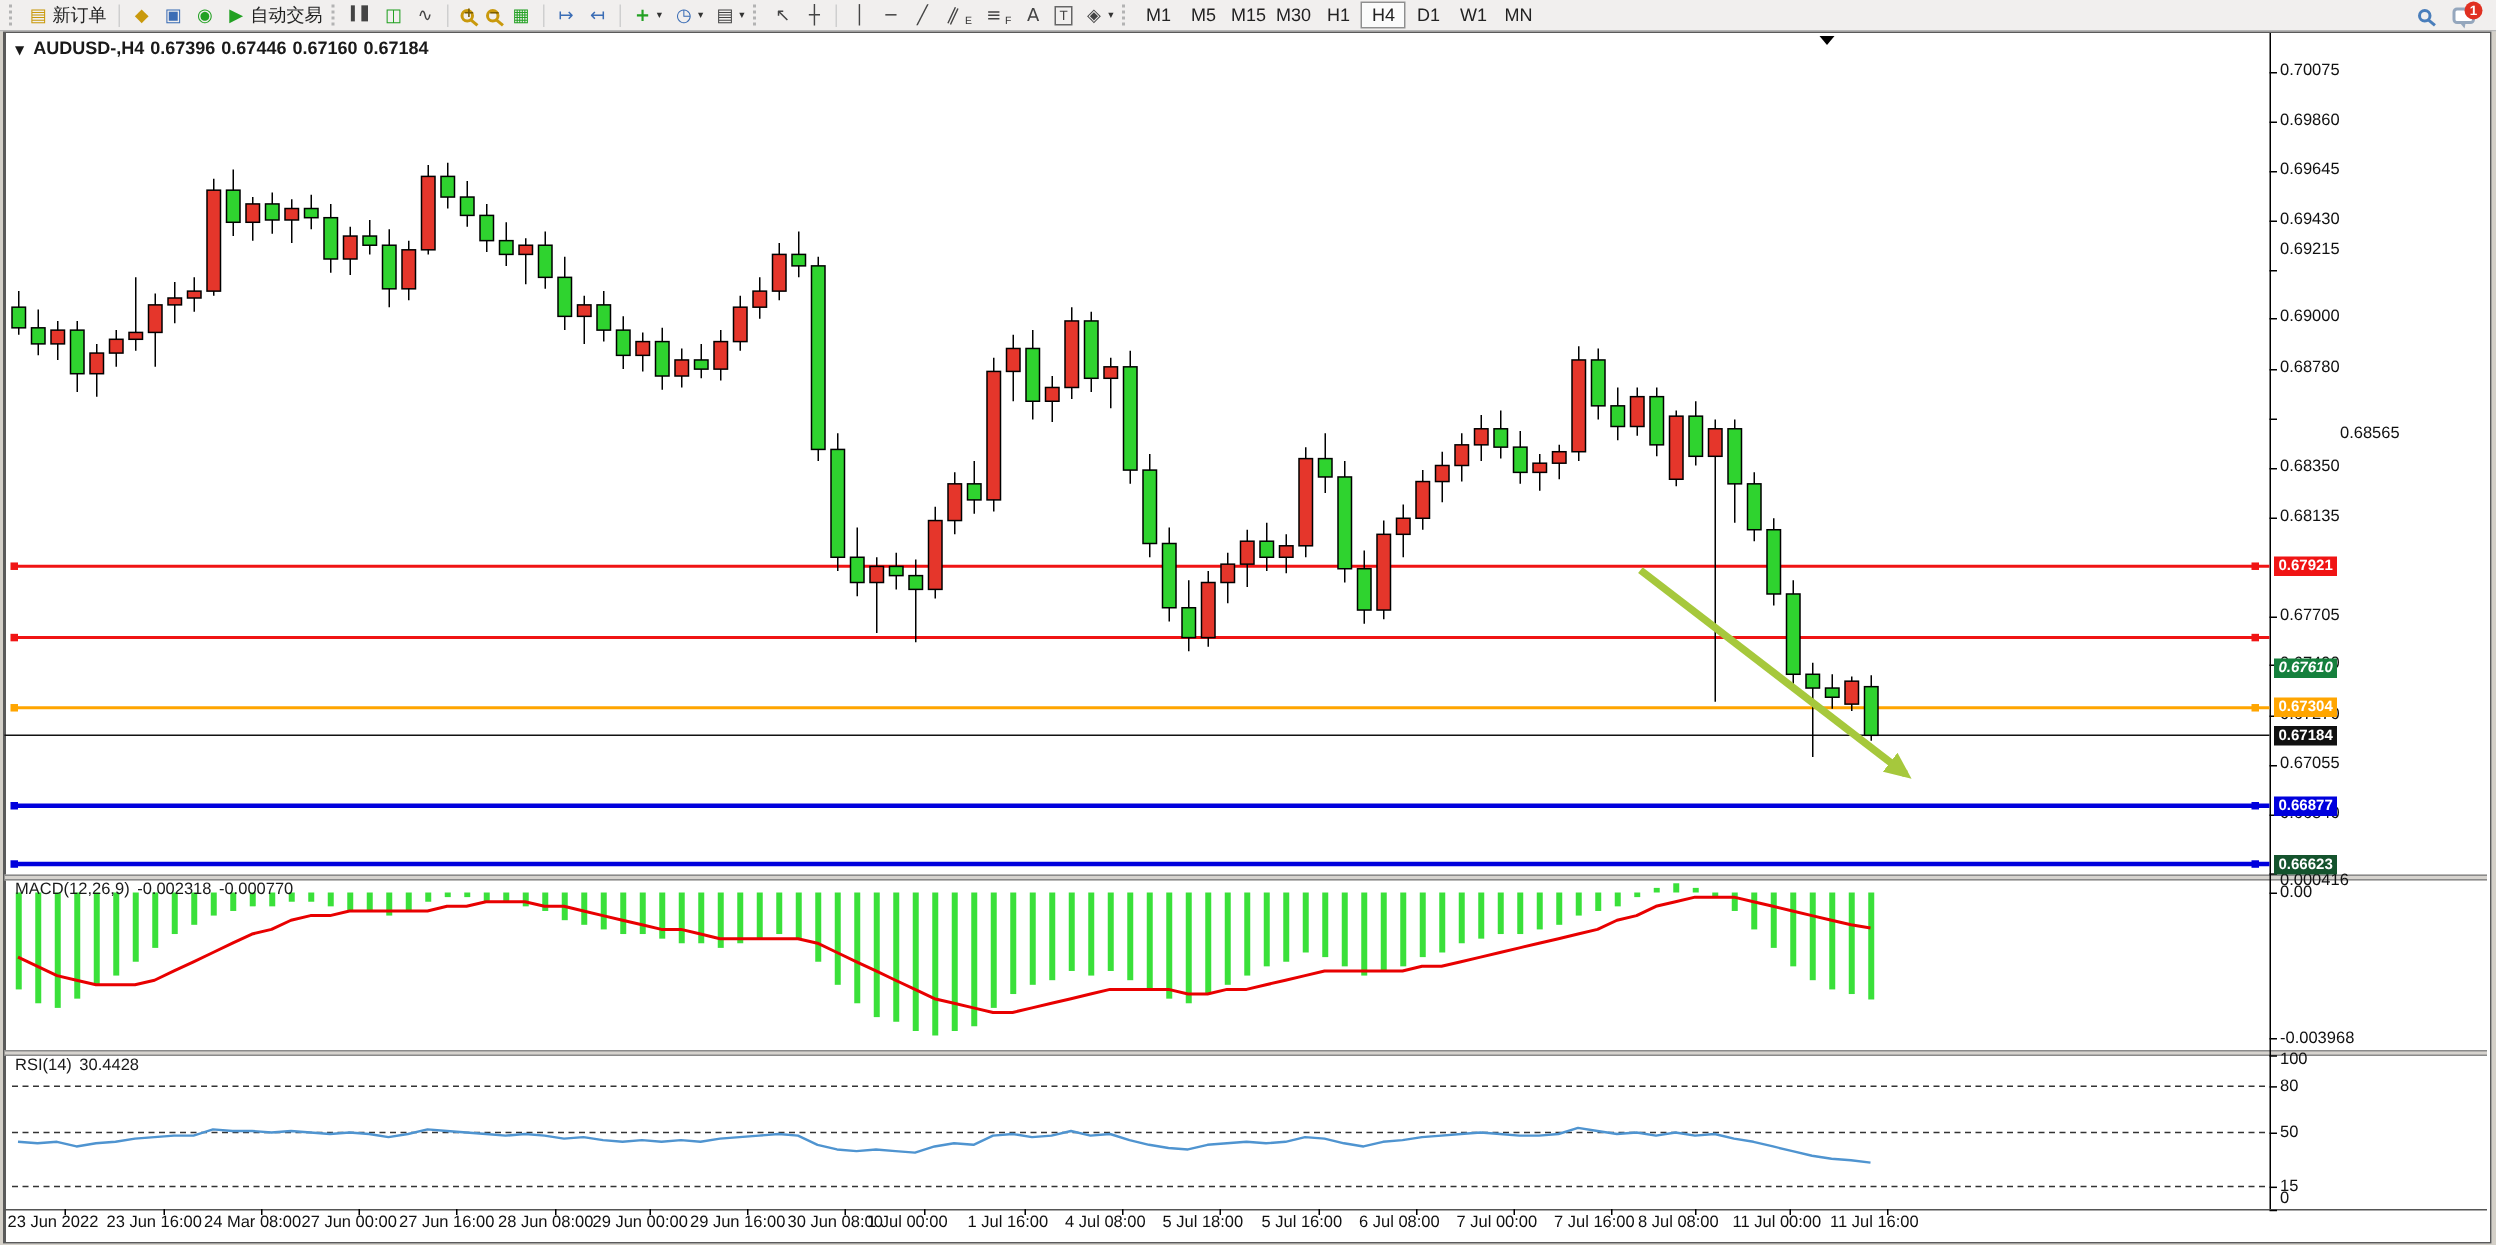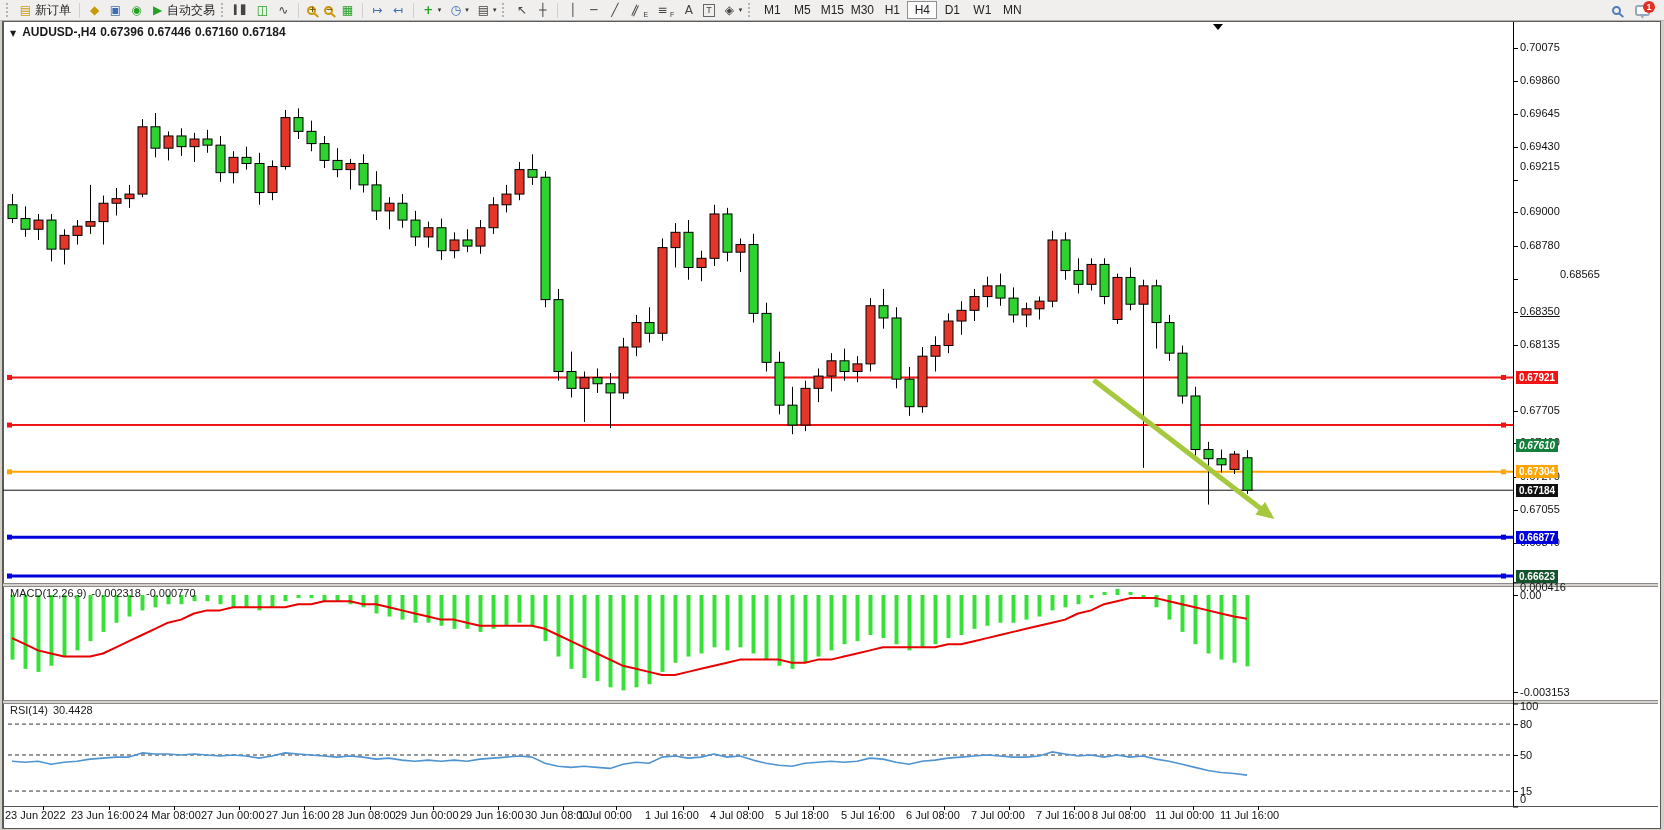--- a/index.html
+++ b/index.html
@@ -777,37 +777,37 @@
       <div class="hotspot" style="left: 4px; top: 704px; width: 1509px; height: 102px;"></div>
       <div class="hotspot" style="left: 1513px; top: 22px; width: 150px; height: 784px;"></div>
       <div class="hotspot" style="left: 4px; top: 806px; width: 1509px; height: 20px;"></div>
       <div class="ticklabel" style="left: 1520px; top: 41px;">0.70075</div>
       <div class="ticklabel" style="left: 1520px; top: 74px;">0.69860</div>
       <div class="ticklabel" style="left: 1520px; top: 107px;">0.69645</div>
       <div class="ticklabel" style="left: 1520px; top: 140px;">0.69430</div>
       <div class="ticklabel" style="left: 1520px; top: 160px;">0.69215</div>
       <div class="ticklabel" style="left: 1520px; top: 205px;">0.69000</div>
       <div class="ticklabel" style="left: 1520px; top: 239px;">0.68780</div>
-      <div class="ticklabel" style="left: 1520px; top: 268px; padding-left: 40px;">0.68565</div>
-      <div class="ticklabel" style="left: 1520px; top: 305px; text-decoration: underline;">0.68350</div>
+      <div class="ticklabel" style="left: 1520px; top: 283px; padding-left: 40px;">0.68565</div>
+      <div class="ticklabel" style="left: 1520px; top: 305px;">0.68350</div>
       <div class="ticklabel" style="left: 1520px; top: 338px;">0.68135</div>
       <div class="ticklabel" style="left: 1520px; top: 404px;">0.67705</div>
       <div class="ticklabel" style="left: 1520px; top: 436px;">0.67490</div>
       <div class="ticklabel" style="left: 1520px; top: 470px;">0.67270</div>
       <div class="ticklabel" style="left: 1520px; top: 503px;">0.67055</div>
       <div class="ticklabel" style="left: 1520px; top: 536px;">0.66840</div>
       <div class="badge" style="top: 371px; background: rgb(240, 20, 20);">0.67921</div>
       <div class="badge" style="top: 439px; background: #15803d; font-style: italic;">0.67610</div>
       <div class="badge" style="top: 465px; background: rgb(255, 165, 0);">0.67304</div>
       <div class="badge" style="top: 484px; background: rgb(17, 17, 17);">0.67184</div>
       <div class="badge" style="top: 531px; background: rgb(0, 0, 221);">0.66877</div>
       <div class="badge" style="top: 570px; background: #14532d;">0.66623</div>
       <div class="ticklabel" style="left: 1520px; top: 581px;">0.000416</div>
       <div class="ticklabel" style="left: 1520px; top: 589px;">0.00</div>
-      <div class="ticklabel" style="left: 1520px; top: 686px;">-0.003153</div>
+      <div class="ticklabel" style="left: 1520px; top: 686px;">-0.003968</div>
       <div class="ticklabel" style="left: 1520px; top: 700px;">100</div>
       <div class="ticklabel" style="left: 1520px; top: 718px;">80</div>
       <div class="ticklabel" style="left: 1520px; top: 749px;">50</div>
       <div class="ticklabel" style="left: 1520px; top: 785px;">15</div>
       <div class="ticklabel" style="left: 1520px; top: 793px;">0</div>
       <div class="timelabel" style="left: 5px;">23 Jun 2022</div>
       <div class="timelabel" style="left: 71px;">23 Jun 16:00</div>
       <div class="timelabel" style="left: 136px;">24 Mar 08:00</div>
       <div class="timelabel" style="left: 201px;">27 Jun 00:00</div>
       <div class="timelabel" style="left: 266px;">27 Jun 16:00</div>

